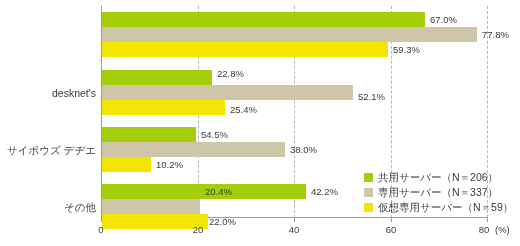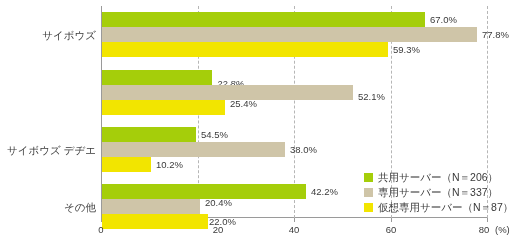--- a/index.html
+++ b/index.html
@@ -145,21 +145,21 @@
     color: #3a3a3a;
     white-space: nowrap;
   }
 </style>
 </head>
 <body>
 
 <div id="chart-root">
 
   <div id="cat-label-col">
-    <div class="cat-label" style="top:29px;">サイボウズ</div>
+    <div class="cat-label" style="top:87px;">desknet's</div>
     <div class="cat-label" style="top:144px;">サイボウズ デヂエ</div>
     <div class="cat-label" style="top:201px;">その他</div>
   </div>
 
   <div id="plot-area">
 
     <div class="axis-line-y"></div>
     <div class="axis-line-x"></div>
 
     <div class="gridline" style="left:97px;"></div>
@@ -174,57 +174,57 @@
     <div class="tickmark" style="left:386px;"></div>
 
     <div class="bar s0" style="top:12px; width:323px;"></div>
     <div class="bar-value" style="top:12px; left:329px;">67.0%</div>
     <div class="bar s1" style="top:27px; width:375px;"></div>
     <div class="bar-value" style="top:27px; left:381px;">77.8%</div>
     <div class="bar s2" style="top:42px; width:286px;"></div>
     <div class="bar-value" style="top:42px; left:292px;">59.3%</div>
 
     <div class="bar s0" style="top:70px; width:110px;"></div>
-    <div class="bar-value" style="top:76px; left:116px;font-style:italic;">22.8%</div>
+    <div class="bar-value" style="top:66px; left:116px;">22.8%</div>
     <div class="bar s1" style="top:85px; width:251px;"></div>
     <div class="bar-value" style="top:89px; left:257px;">52.1%</div>
     <div class="bar s2" style="top:100px; width:123px;"></div>
-    <div class="bar-value" style="top:96px; left:129px;">25.4%</div>
+    <div class="bar-value" style="top:102px; left:129px;">25.4%</div>
 
     <div class="bar s0" style="top:127px; width:94px;"></div>
     <div class="bar-value" style="top:127px; left:100px;">54.5%</div>
     <div class="bar s1" style="top:142px; width:183px;"></div>
     <div class="bar-value" style="top:142px; left:189px;">38.0%</div>
     <div class="bar s2" style="top:157px; width:49px;"></div>
     <div class="bar-value" style="top:157px; left:55px;">10.2%</div>
 
     <div class="bar s0" style="top:184px; width:204px;"></div>
     <div class="bar-value" style="top:184px; left:210px;">42.2%</div>
     <div class="bar s1" style="top:199px; width:98px;"></div>
-    <div class="bar-value" style="top:195px; left:104px;">20.4%</div>
+    <div class="bar-value" style="top:184px; left:104px;">20.4%</div>
     <div class="bar s2" style="top:214px; width:106px;"></div>
     <div class="bar-value" style="top:214px; left:108px;">22.0%</div>
 
   </div>
 
   <div class="xtick-label" style="left:101px;">0</div>
-  <div class="xtick-label" style="left:198px;margin-left:20px;">20</div>
+  <div class="xtick-label" style="left:198px;">20</div>
   <div class="xtick-label" style="left:294px;">40</div>
   <div class="xtick-label" style="left:391px;">60</div>
   <div class="xtick-label" style="left:484px;">80</div>
   <div id="axis-unit">(%)</div>
 
   <div id="legend">
     <div class="legend-row">
       <span class="legend-swatch s0"></span>
       <span class="legend-label">共用サーバー（N＝206）</span>
     </div>
     <div class="legend-row">
       <span class="legend-swatch s1"></span>
       <span class="legend-label">専用サーバー（N＝337）</span>
     </div>
     <div class="legend-row">
       <span class="legend-swatch s2"></span>
-      <span class="legend-label">仮想専用サーバー（N＝87）</span>
+      <span class="legend-label">仮想専用サーバー（N＝59）</span>
     </div>
   </div>
 
 </div>
 
 </body></html>

